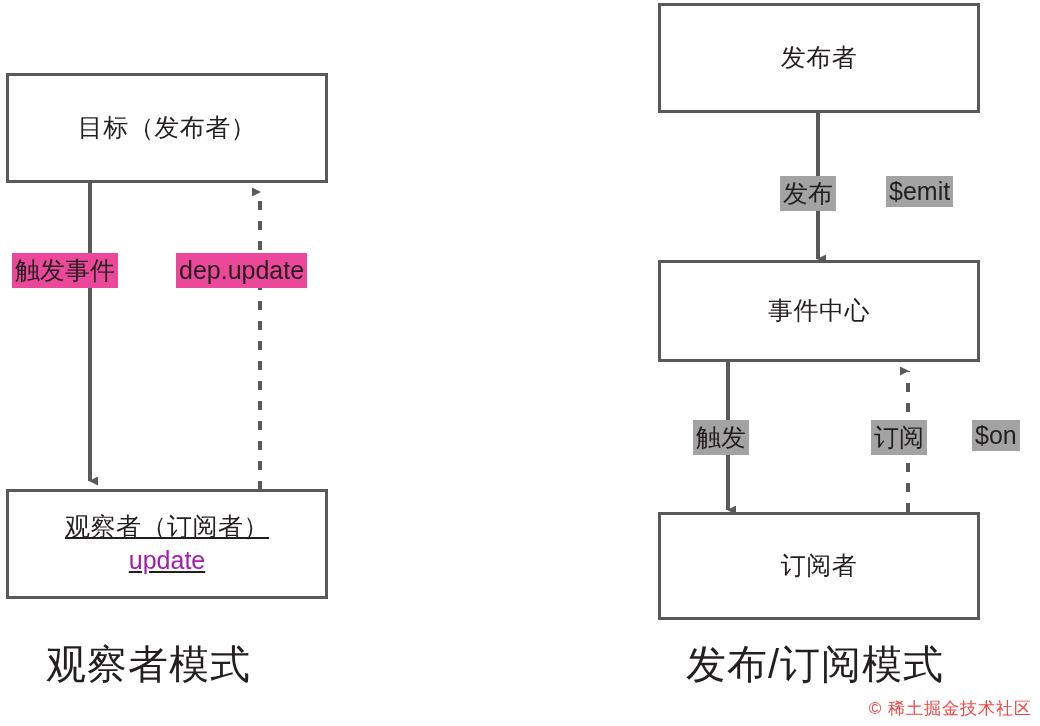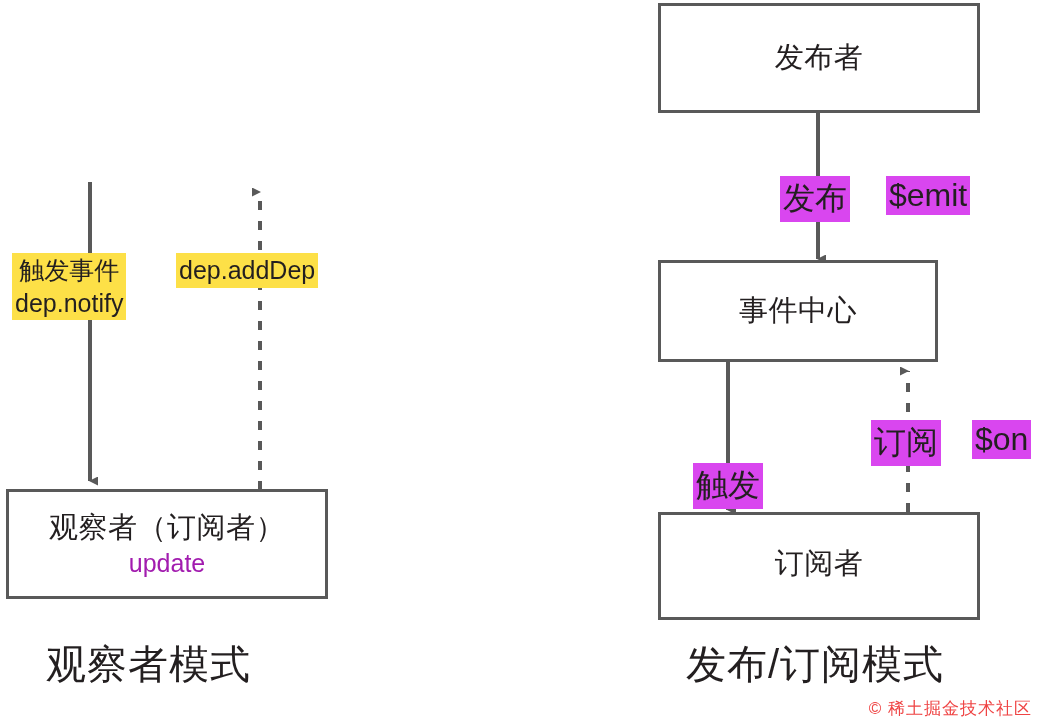--- a/index.html
+++ b/index.html
@@ -25,21 +25,21 @@
     box-sizing: border-box;
     border: 3px solid #595959;
     background: #ffffff;
     display: flex;
     flex-direction: column;
     align-items: center;
     justify-content: center;
     z-index: 4;
   }
   .node .line1 {
-    font-size: 29px;
+    font-size: 25px;
     letter-spacing: 0.5px;
     line-height: 1.35;
     color: #231f20;
     white-space: nowrap;
   }
   .node .line2 {
     font-size: 25px;
     line-height: 1.35;
     color: #a21caf;
     white-space: nowrap;
@@ -52,42 +52,42 @@
     top: 0;
     width: 1040px;
     height: 726px;
     z-index: 2;
   }
 
   
   .edge-label {
     position: absolute;
     z-index: 6;
-    background: #fde047;
+    background: #ec4899;
     color: #231f20;
     white-space: nowrap;
-    text-align: center;
+    text-align: left;
     line-height: 1.3;
     padding: 1px 3px;
   }
   .edge-label .t-cn {
     display: block;
     font-size: 25px;
   }
   .edge-label .t-en {
     display: block;
     font-size: 25px;
   }
   .side-label {
     position: absolute;
     z-index: 6;
-    font-size: 32px;
+    font-size: 25px;
     color: #231f20;
     white-space: nowrap;
-    background: #d946ef;
+    background: #a3a3a3;
     padding: 1px 3px;
   }
 
   
   .caption {
     position: absolute;
     font-size: 40px;
     color: #231f20;
     white-space: nowrap;
     letter-spacing: 1px;
@@ -135,56 +135,58 @@
 
     <g>
       <line x1="728" y1="362" x2="728" y2="510" stroke="#595959" stroke-width="4" marker-end="url(#arrow-solid)"></line>
     </g>
 
     <g>
       <line x1="908" y1="512" x2="908" y2="371" stroke="#595959" stroke-width="4" stroke-dasharray="9 11" marker-end="url(#arrow-solid-up)"></line>
     </g>
   </svg>
 
+  <div class="node" style="left:6px; top:73px; width:322px; height:110px;">
+    <span class="line1">目标（发布者）</span>
+  </div>
 
   <div class="edge-label" style="left:12px; top:253px;">
     <span class="t-cn">触发事件</span>
-    <span class="t-en">dep.notify</span>
   </div>
 
   <div class="edge-label" style="left:176px; top:253px;">
-    <span class="t-en">dep.addDep</span>
+    <span class="t-en">dep.update</span>
   </div>
 
-  <div class="node" style="left:6px; top:489px; width:322px; height:110px;">
+  <div class="node" style="left:6px; top:489px; width:322px; height:110px;text-decoration:underline;">
     <span class="line1">观察者（订阅者）</span>
     <span class="line2">update</span>
   </div>
 
   <div class="caption" style="left:46px; top:637px;">观察者模式</div>
 
   <div class="node" style="left:658px; top:3px; width:322px; height:110px;">
     <span class="line1">发布者</span>
   </div>
 
   <div class="side-label" style="left:780px; top:176px;">发布</div>
 
   <div class="side-label" style="left:886px; top:176px;">$emit</div>
 
-  <div class="node" style="left:658px; top:260px; width:280px; height:102px;">
+  <div class="node" style="left:658px; top:260px; width:322px; height:102px;">
     <span class="line1">事件中心</span>
   </div>
 
-  <div class="side-label" style="left:693px; top:420px;margin-top:43px;">触发</div>
+  <div class="side-label" style="left:693px; top:420px;">触发</div>
 
   <div class="side-label" style="left:871px; top:420px;">订阅</div>
 
   <div class="side-label" style="left:972px; top:420px;">$on</div>
 
-  <div class="node" style="left:658px; top:512px; width:322px; height:108px;font-family:Liberation Mono, monospace;">
+  <div class="node" style="left:658px; top:512px; width:322px; height:108px;">
     <span class="line1">订阅者</span>
   </div>
 
   <div class="caption" style="left:686px; top:637px;">发布/订阅模式</div>
 
   <div class="watermark">© 稀土掘金技术社区</div>
 
 </div>
 
 </body></html>

